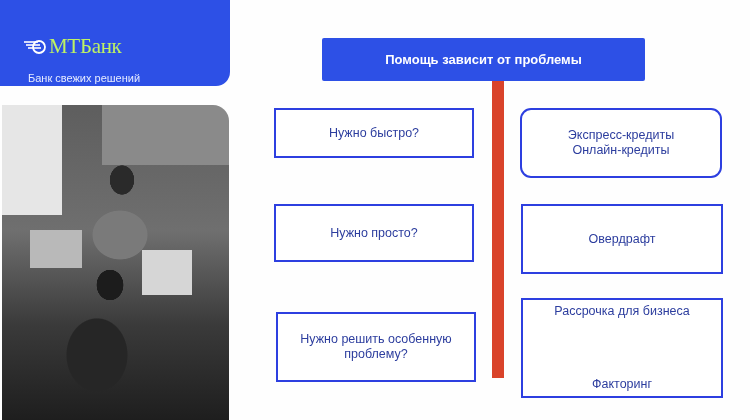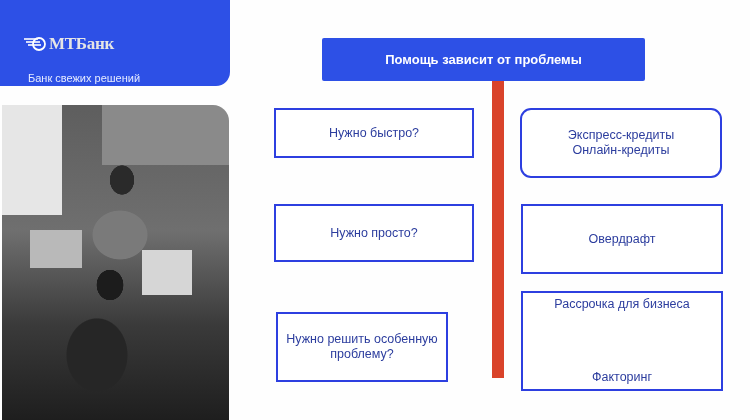--- a/index.html
+++ b/index.html
@@ -1,41 +1,41 @@
 <!DOCTYPE html>
 <html><head>
 <meta charset="utf-8">
 <style>
   html,body{margin:0;padding:0;}
   body{width:750px;height:420px;position:relative;background:#fefefe;overflow:hidden;font-family:"Liberation Sans",sans-serif;}
   .brand{position:absolute;left:0;top:0;width:230px;height:86px;background:#2d50e6;border-bottom-right-radius:14px;}
   .logo-row{position:absolute;left:24px;top:34px;display:flex;align-items:center;}
   .logo-mark{width:22px;height:14px;position:relative;margin-right:3px;}
-  .logo-name{color:#e5e5e5;font-family:"Liberation Serif",serif;font-weight:bold;font-size:17px;letter-spacing:-0.3px;}
+  .logo-name{color:#bef264;font-family:"Liberation Serif",serif;font-weight:normal;font-size:21px;letter-spacing:-0.3px;}
   .logo-tag{position:absolute;left:28px;top:72px;color:#e6ebff;font-size:11px;}
   .photo{position:absolute;left:2px;top:105px;width:227px;height:315px;border-top-right-radius:16px;overflow:hidden;
     background:
       radial-gradient(ellipse 20px 24px at 120px 75px,#2a2a2a 60%,transparent 62%),
       radial-gradient(ellipse 45px 40px at 118px 130px,#7a7a7a 60%,transparent 62%),
       radial-gradient(ellipse 22px 25px at 108px 180px,#1c1c1c 60%,transparent 62%),
       radial-gradient(ellipse 50px 60px at 95px 250px,#262626 60%,transparent 62%),
       linear-gradient(#b9b9b9,#b9b9b9) 28px 125px/52px 38px no-repeat,
       linear-gradient(#d6d6d6,#d6d6d6) 140px 145px/50px 45px no-repeat,
       linear-gradient(#e6e6e6,#e6e6e6) 0 0/60px 110px no-repeat,
       linear-gradient(#8a8a8a,#8a8a8a) 100px 0/130px 60px no-repeat,
       linear-gradient(180deg,#5e5e5e 0%,#6f6f6f 40%,#3a3a3a 70%,#1e1e1e 100%);}
   .title-bar{position:absolute;left:322px;top:38px;width:323px;height:43px;background:#2d50e6;border-radius:2px;display:flex;align-items:center;justify-content:center;color:#fff;font-weight:bold;font-size:13px;}
   .spine{position:absolute;left:492px;top:81px;width:12px;height:297px;background:#d9432a;}
   .box{position:absolute;border:2px solid #2d3fe0;background:#fff;box-sizing:border-box;display:flex;flex-direction:column;align-items:center;justify-content:center;text-align:center;color:#2c3d9e;font-size:12.5px;line-height:15px;}
   .q1{left:274px;top:108px;width:200px;height:50px;}
   .q2{left:274px;top:204px;width:200px;height:58px;}
-  .q3{left:276px;top:312px;width:172px;height:70px;}
+  .q3{left:276px;top:312px;width:200px;height:70px;}
   .a1{left:520px;top:108px;width:202px;height:70px;border-radius:11px;}
   .a2{left:521px;top:204px;width:202px;height:70px;}
-  .a3{left:521px;top:291px;width:202px;height:100px;justify-content:space-between;padding:4px 0 4px;}
+  .a3{left:521px;top:298px;width:202px;height:100px;justify-content:space-between;padding:4px 0 4px;}
   .a3 span{display:block;}
 </style>
 </head>
 <body>
 
 <div class="brand">
   <div class="logo-row">
     <svg class="logo-mark" viewBox="0 0 22 14">
       <path d="M0 2 L14 2" stroke="#fff" stroke-width="1.6"></path>
       <path d="M2 5 L16 5" stroke="#fff" stroke-width="1.6"></path>

